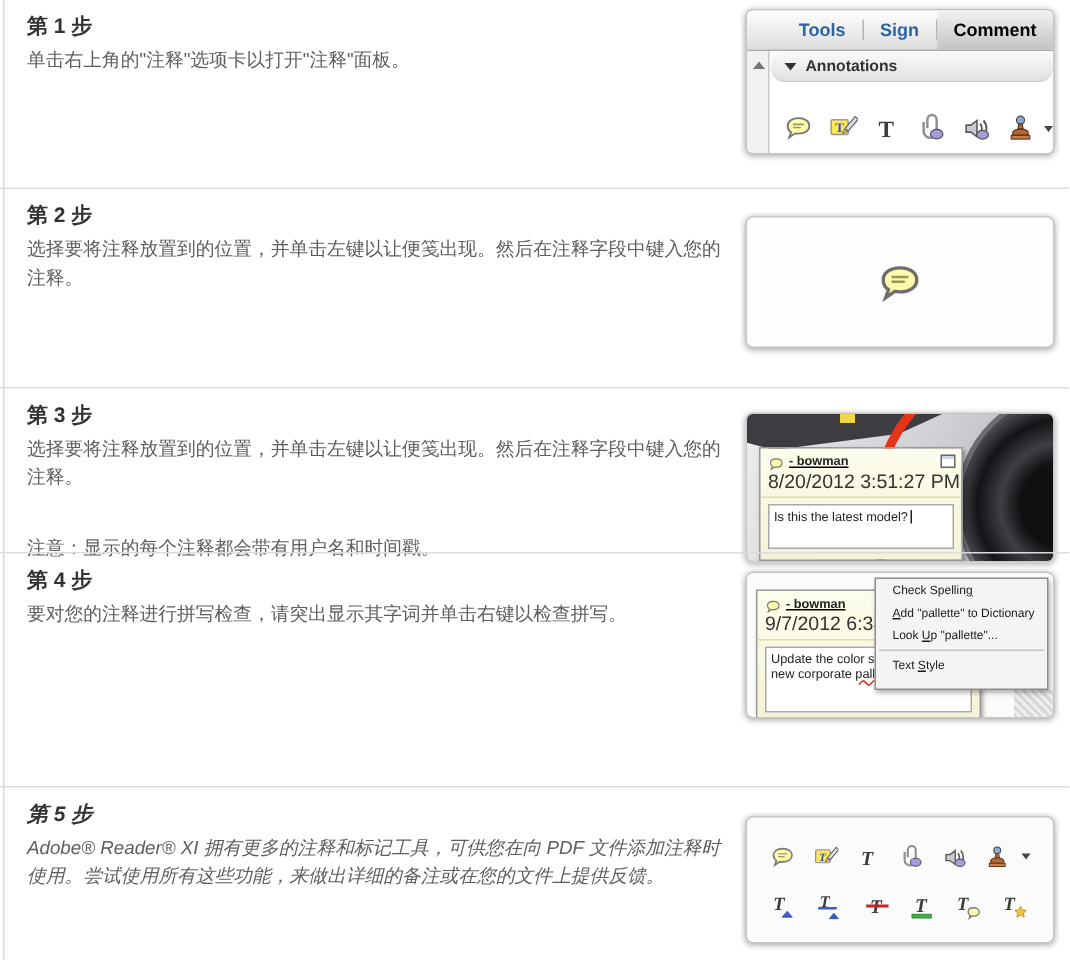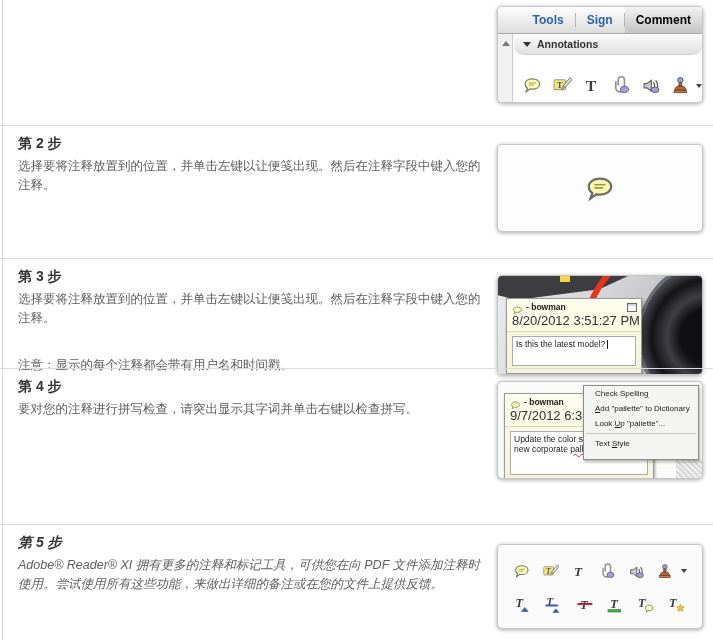--- a/index.html
+++ b/index.html
@@ -67,21 +67,21 @@
   .red-arc { position:absolute; right:-78px; top:-38px; width:200px; height:210px;
     border-radius:50%; border:6px solid #e63418; }
   .lens { position:absolute; right:-88px; top:-14px; width:150px; height:150px; border-radius:50%;
     background:radial-gradient(circle at 46% 50%, #101012 26%, #3e3e44 38%, #141417 52%, #55555e 66%, #1b1b1f 76%, #3a3a40 100%);
     box-shadow:0 0 0 3px #6a6a72; }
   .mini-note { position:absolute; left:60px; top:-2px; width:14px; height:10px;
     background:#f2d648; border:2px solid #3e3e30; border-radius:2px; }
   .note { position:absolute; background:linear-gradient(#fdfdec,#f4f2d5);
     border:1px solid #999; box-shadow:1px 2px 3px rgba(0,0,0,.35); }
   #fig3 .note { left:8px; top:22px; width:136px; height:76px; }
-  .note-header { display:flex; align-items:center; gap:3px; padding:3px 4px 0 5px; }
+  .note-header { display:flex; align-items:center; gap:3px; padding:3px 4px 0 5px;text-decoration:underline; }
   .note-bubble { width:11px; height:10px; flex:none; }
   .note-author { font-size:8.5px; font-weight:bold; color:#222; white-space:nowrap; }
   .note-minimize { margin-left:auto; width:10px; height:9px; background:#fff;
     border:1px solid #666; box-shadow:inset 0 2px 0 #cdd6e8; }
   .note-date { font-size:13px; color:#333; padding:1px 5px 3px 5px;
     border-bottom:1px solid #ddd9a8; white-space:nowrap; }
   .note-input { margin:4px 5px; background:#fff; border:1px solid #aaa;
     font-size:8.5px; color:#222; padding:2px 3px; height:30px; line-height:10px; }
   .cursor { display:inline-block; width:1px; height:9px; background:#222;
     vertical-align:middle; margin-left:2px; }
@@ -107,20 +107,24 @@
   .toolrow { display:flex; align-items:center; justify-content:flex-start; gap:11px; height:30px; }
   .toolrow + .toolrow { margin-top:3px; }
 </style>
 </head>
 <body>
 
 <div class="page">
   <div class="left-rule"></div>
 
   <div class="row" id="row1">
+    <div class="step-text">
+      <div class="step-heading">第 1 步</div>
+      <div class="step-body">单击右上角的"注释"选项卡以打开"注释"面板。</div>
+    </div>
     <div class="figure" id="fig1">
       <div class="tabbar">
         <div class="tab-spacer"></div>
         <div class="tab">
             <span>Tools</span>
           </div>
         <div class="tab-div"></div>
         <div class="tab">
             <span>Sign</span>
           </div>

